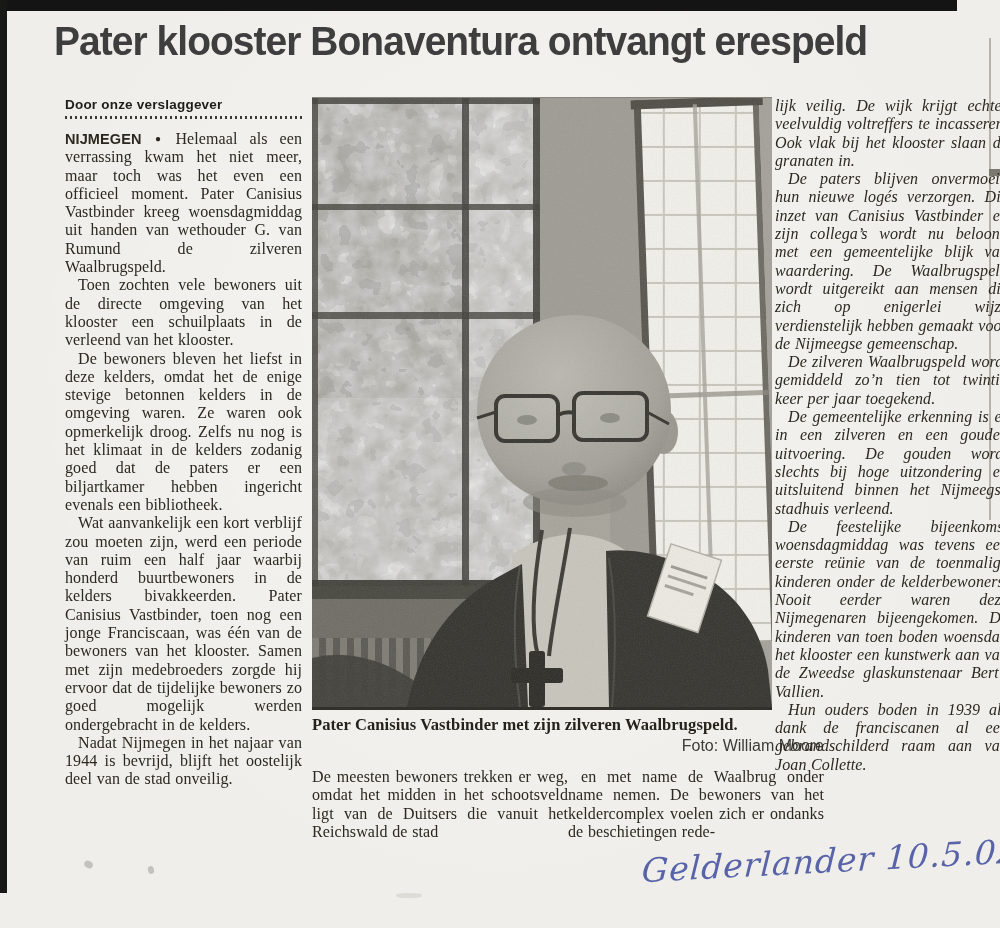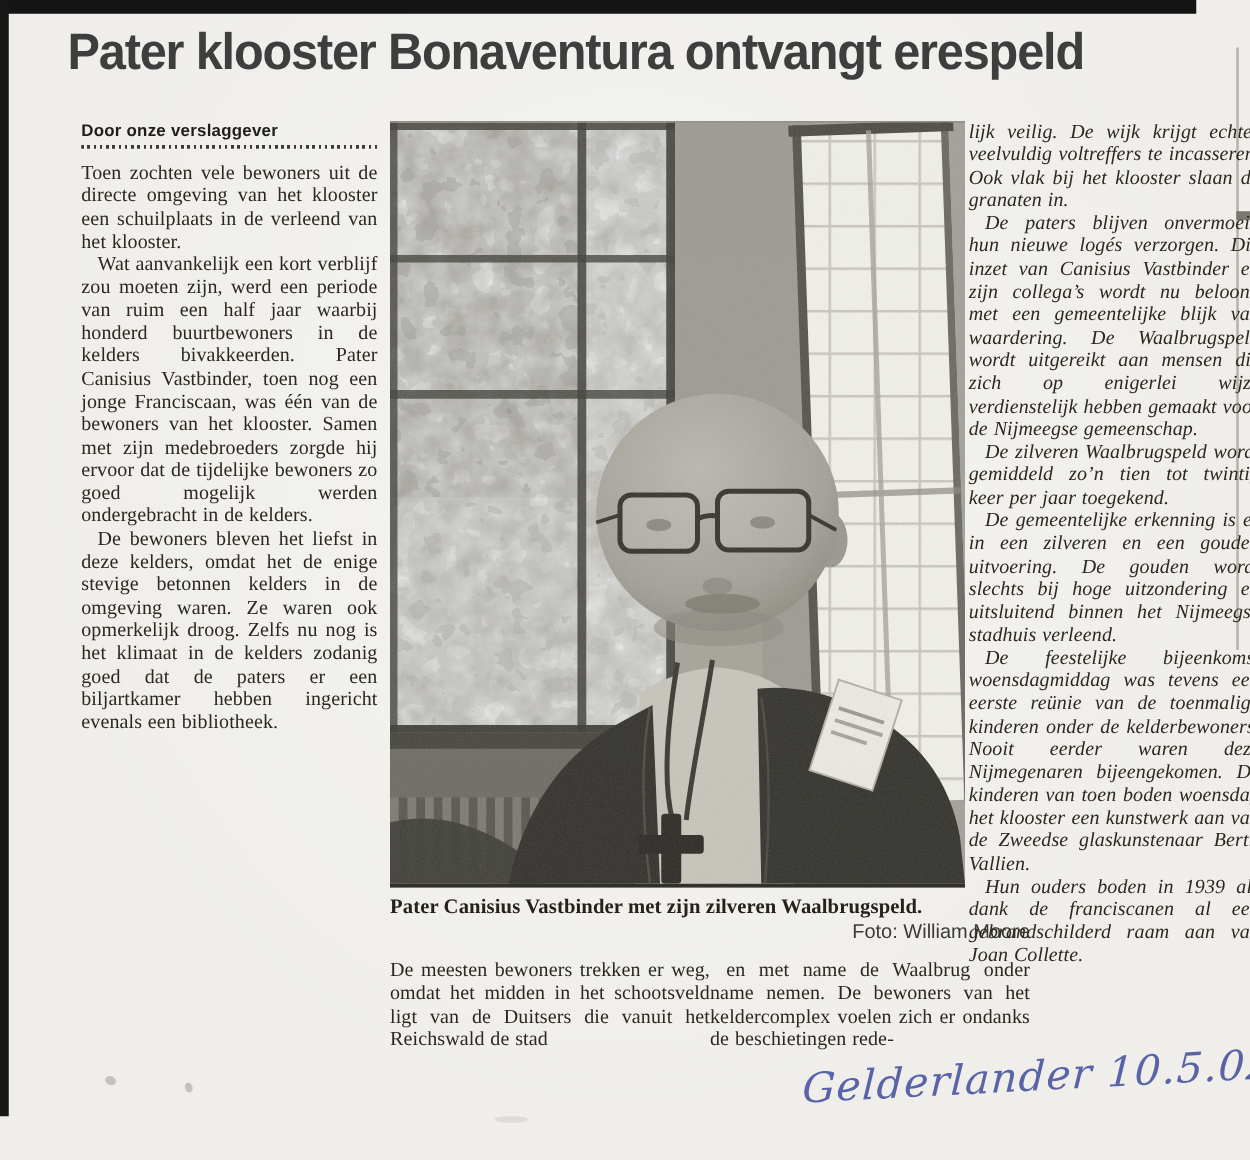--- a/index.html
+++ b/index.html
@@ -78,23 +78,25 @@
   <div class="scan-tick"></div>
   <div class="smudge s1"></div>
   <div class="smudge s2"></div>
   <div class="smudge s3"></div>
 
   <h1 class="headline">Pater klooster Bonaventura ontvangt erespeld</h1>
 
   <div class="col col1">
     <div class="byline">Door onze verslaggever</div>
     <div class="dotted-rule"></div>
+    <p class="body"><span class="dateline">NIJMEGEN</span><span class="bullet">●</span><span>Helemaal als een verrassing kwam het niet meer, maar toch was het even een officieel moment. Pater Canisius Vastbinder kreeg woensdagmiddag uit handen van wethouder G. van Rumund de zilveren Waalbrugspeld.</span></p>
     <p class="body">Toen zochten vele bewoners uit de directe omgeving van het klooster een schuilplaats in de verleend van het klooster.</p>
+    <p class="body">De bewoners bleven het liefst in deze kelders, omdat het de enige stevige betonnen kelders in de omgeving waren. Ze waren ook opmerkelijk droog. Zelfs nu nog is het klimaat in de kelders zodanig goed dat de paters er een biljartkamer hebben ingericht evenals een bibliotheek.</p>
     <p class="body">Wat aanvankelijk een kort verblijf zou moeten zijn, werd een periode van ruim een half jaar waarbij honderd buurtbewoners in de kelders bivakkeerden. Pater Canisius Vastbinder, toen nog een jonge Franciscaan, was één van de bewoners van het klooster. Samen met zijn medebroeders zorgde hij ervoor dat de tijdelijke bewoners zo goed mogelijk werden ondergebracht in de kelders.</p>
-    <p class="body">De bewoners bleven het liefst in deze kelders, omdat het de enige stevige betonnen kelders in de omgeving waren. Ze waren ook opmerkelijk droog. Zelfs nu nog is het klimaat in de kelders zodanig goed dat de paters er een biljartkamer hebben ingericht evenals een bibliotheek.</p>
+    <p class="body">Nadat Nijmegen in het najaar van 1944 is bevrijd, blijft het oostelijk deel van de stad onveilig.</p>
   </div>
 
   <div class="col center">
     <div class="photo">
       <svg viewBox="0 0 460 609" width="460" height="609">
         <defs>
           <filter id="blobs" x="0" y="0" width="100%" height="100%">
             <feTurbulence type="fractalNoise" baseFrequency="0.045 0.05" numOctaves="3" seed="7"></feTurbulence>
             <feColorMatrix type="saturate" values="0"></feColorMatrix>
             <feComponentTransfer>

